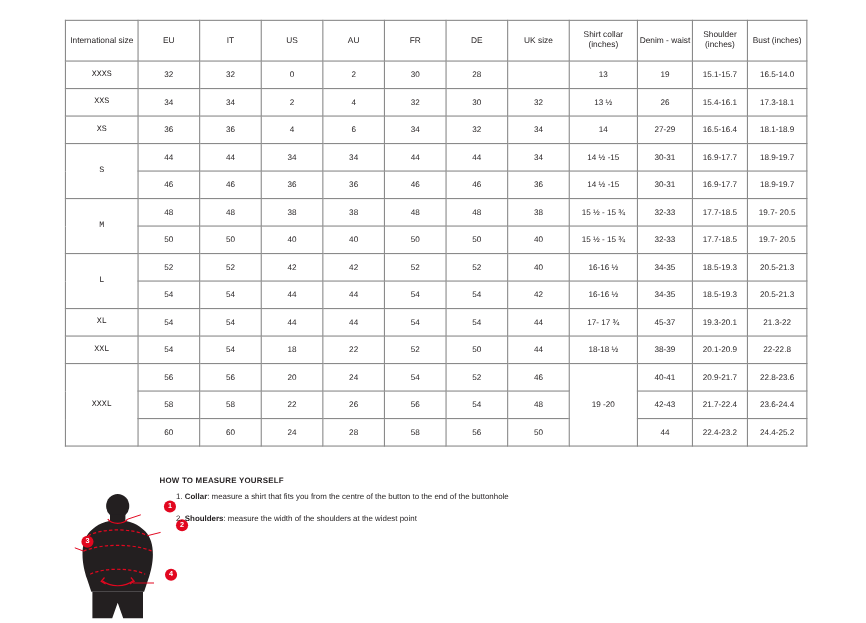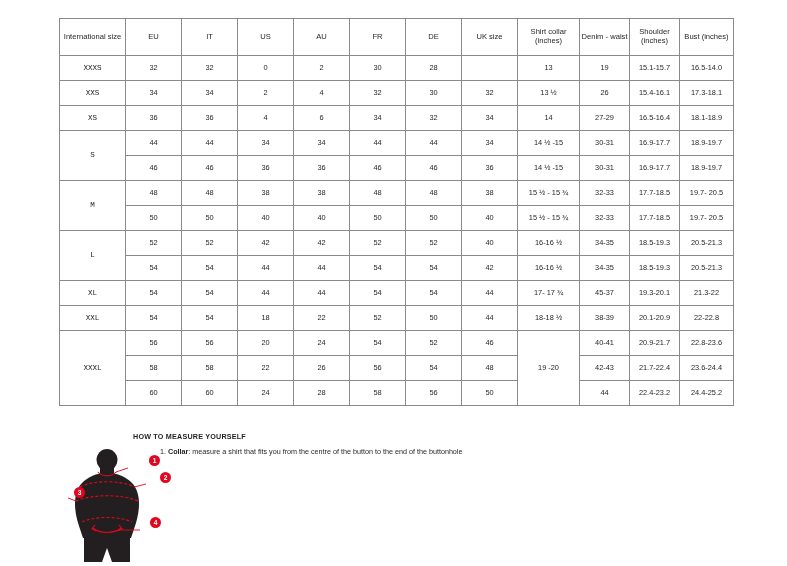--- a/index.html
+++ b/index.html
@@ -64,21 +64,21 @@
   .col-de   { width: 56px; }
   .col-uk   { width: 56px; }
   .col-collar { width: 62px; }
   .col-denim  { width: 50px; }
   .col-shoulder { width: 50px; }
   .col-bust   { width: 54px; }
 
   
   .measure-title {
     position: absolute;
-    left: 133px;
+    left: 145px;
     top: 432px;
     font-size: 7.2px;
     font-weight: bold;
     letter-spacing: 0.2px;
     color: #231f20;
   }
   .figure {
     position: absolute;
     left: 60px;
     top: 446px;
@@ -388,15 +388,19 @@
     <div class="callout" style="left:100px; top:26px;">2</div>
     <div class="callout" style="left:14px; top:41px;">3</div>
     <div class="callout" style="left:90px; top:71px;">4</div>
   </div>
 
   <div class="instructions">
     <div class="line">
       <span>1.</span>
       <b>Collar</b><span>: measure a shirt that fits you from the centre of the button to the end of the buttonhole</span>
     </div>
+    <div class="line">
+      <span>2.</span>
+      <b>Shoulders</b><span>: measure the width of the shoulders at the widest point</span>
+    </div>
   </div>
 
 </div>
 
 </body></html>

